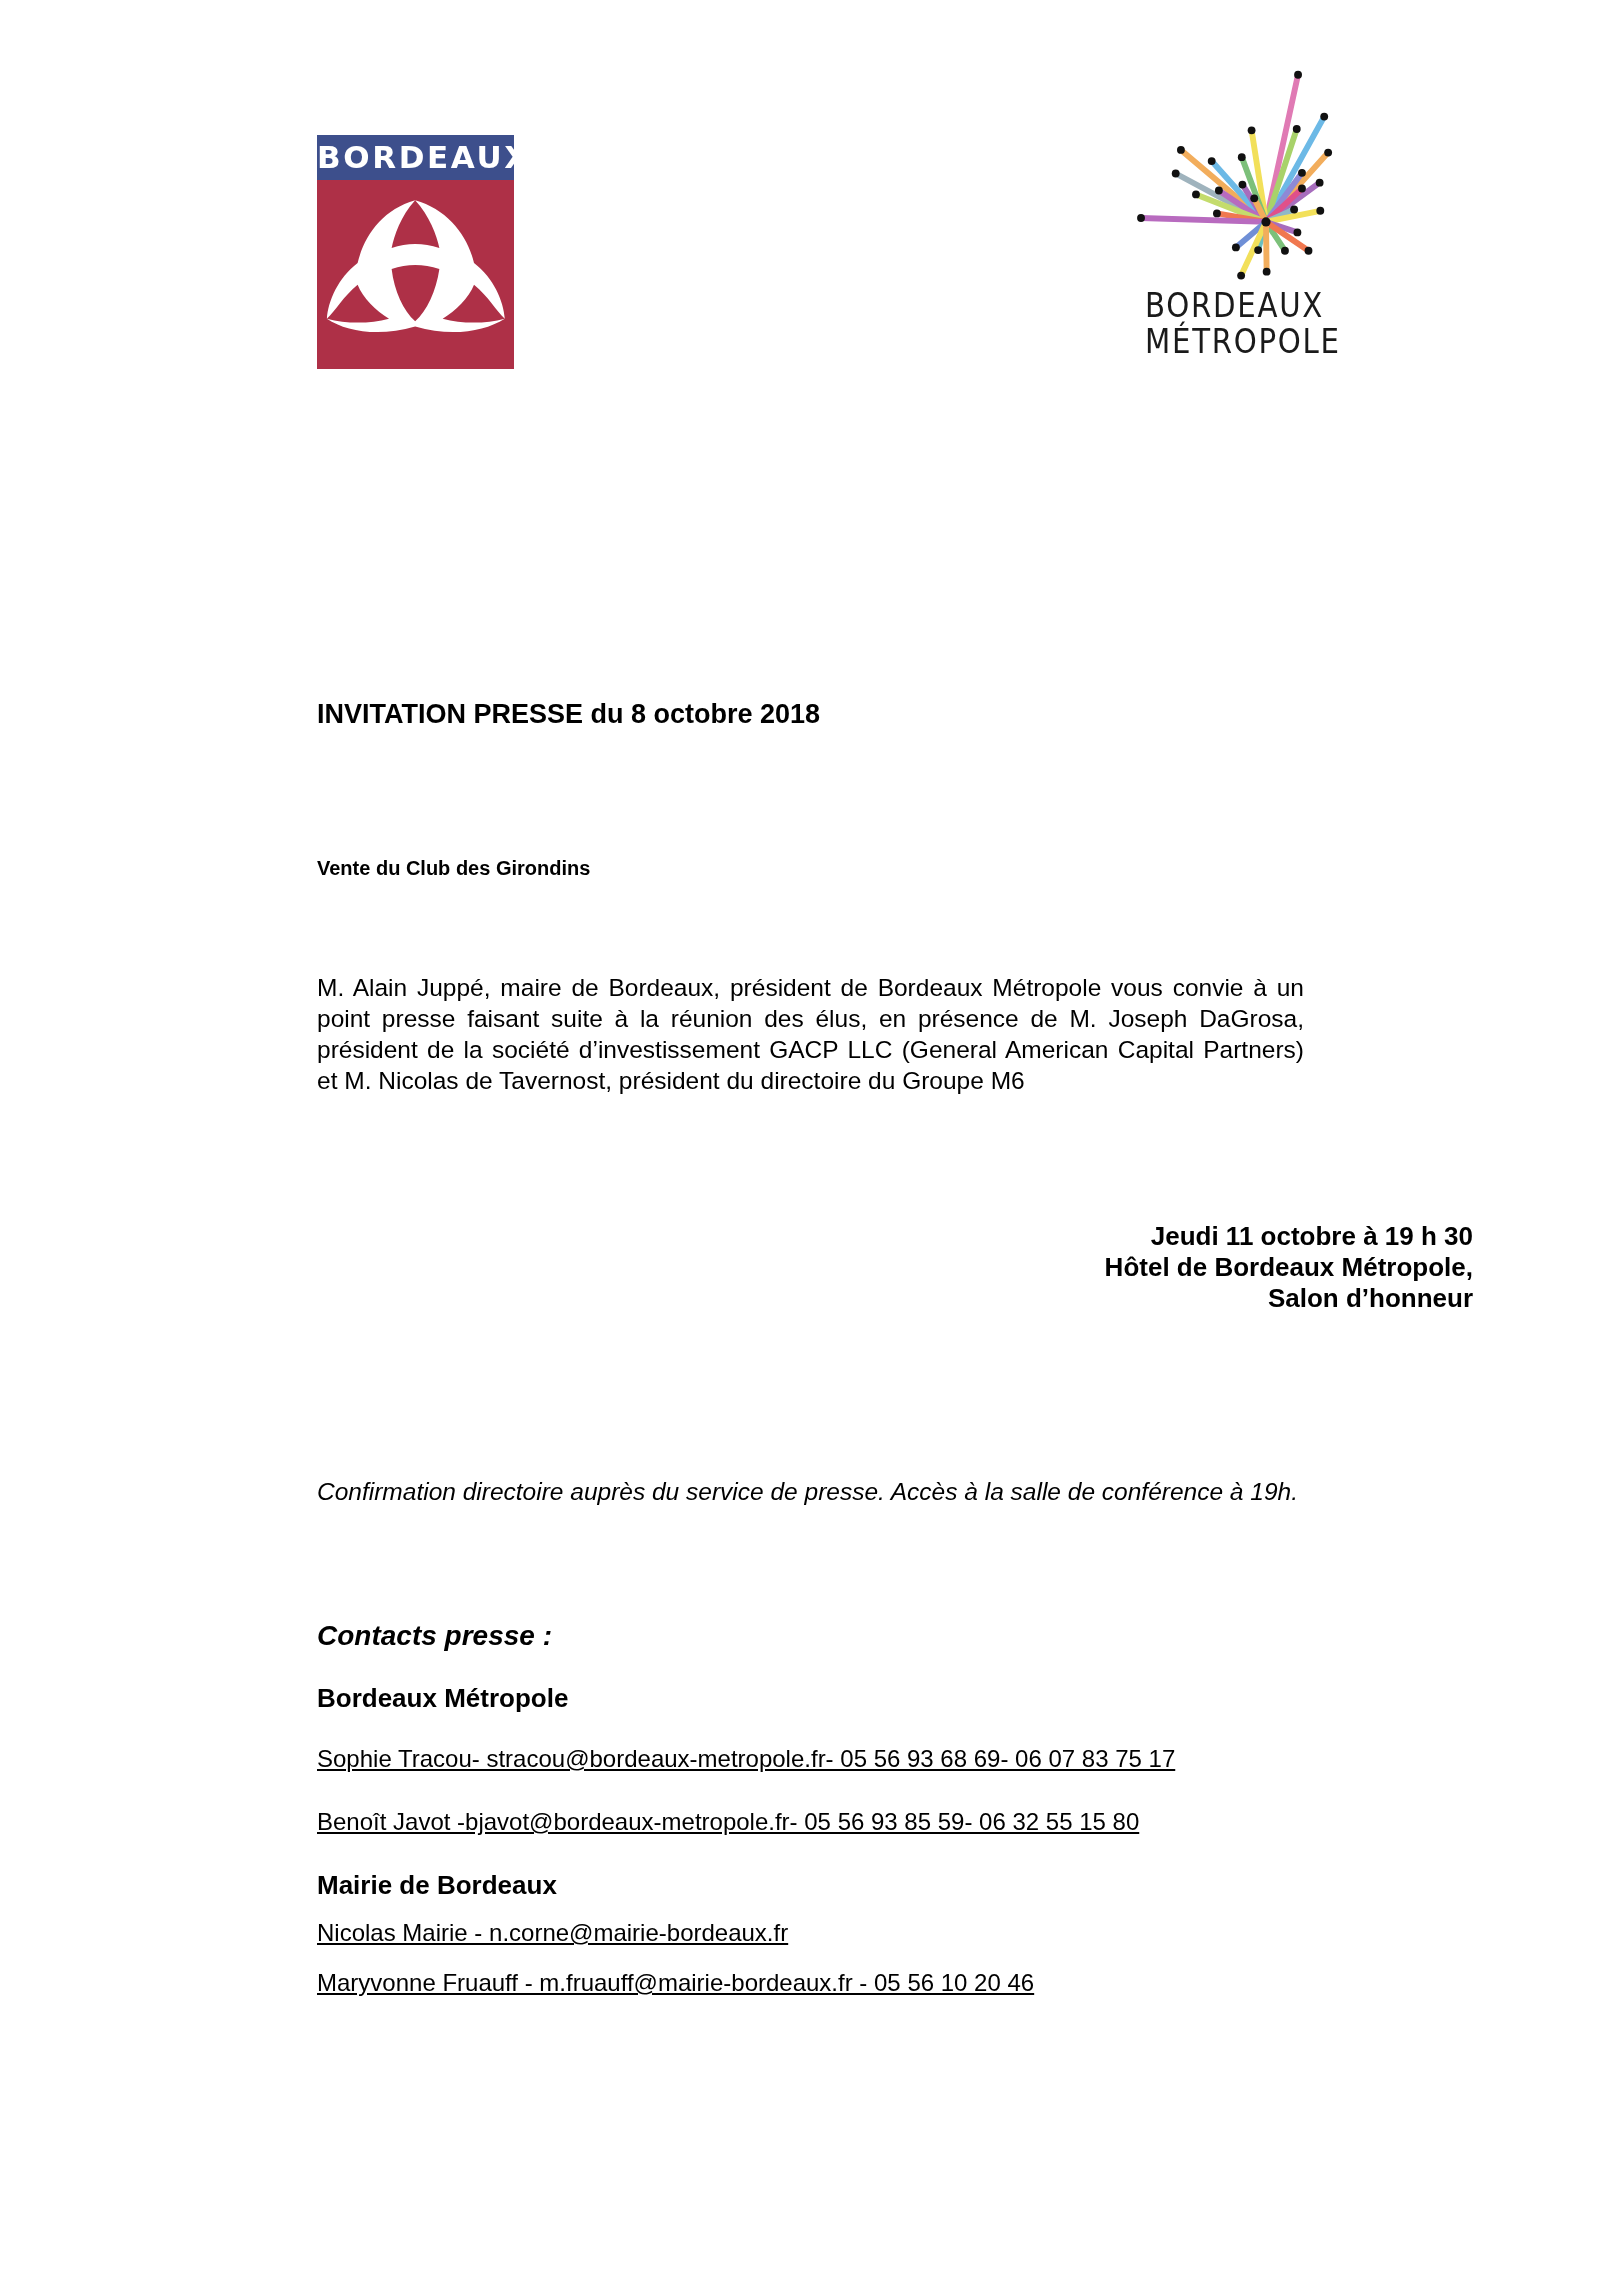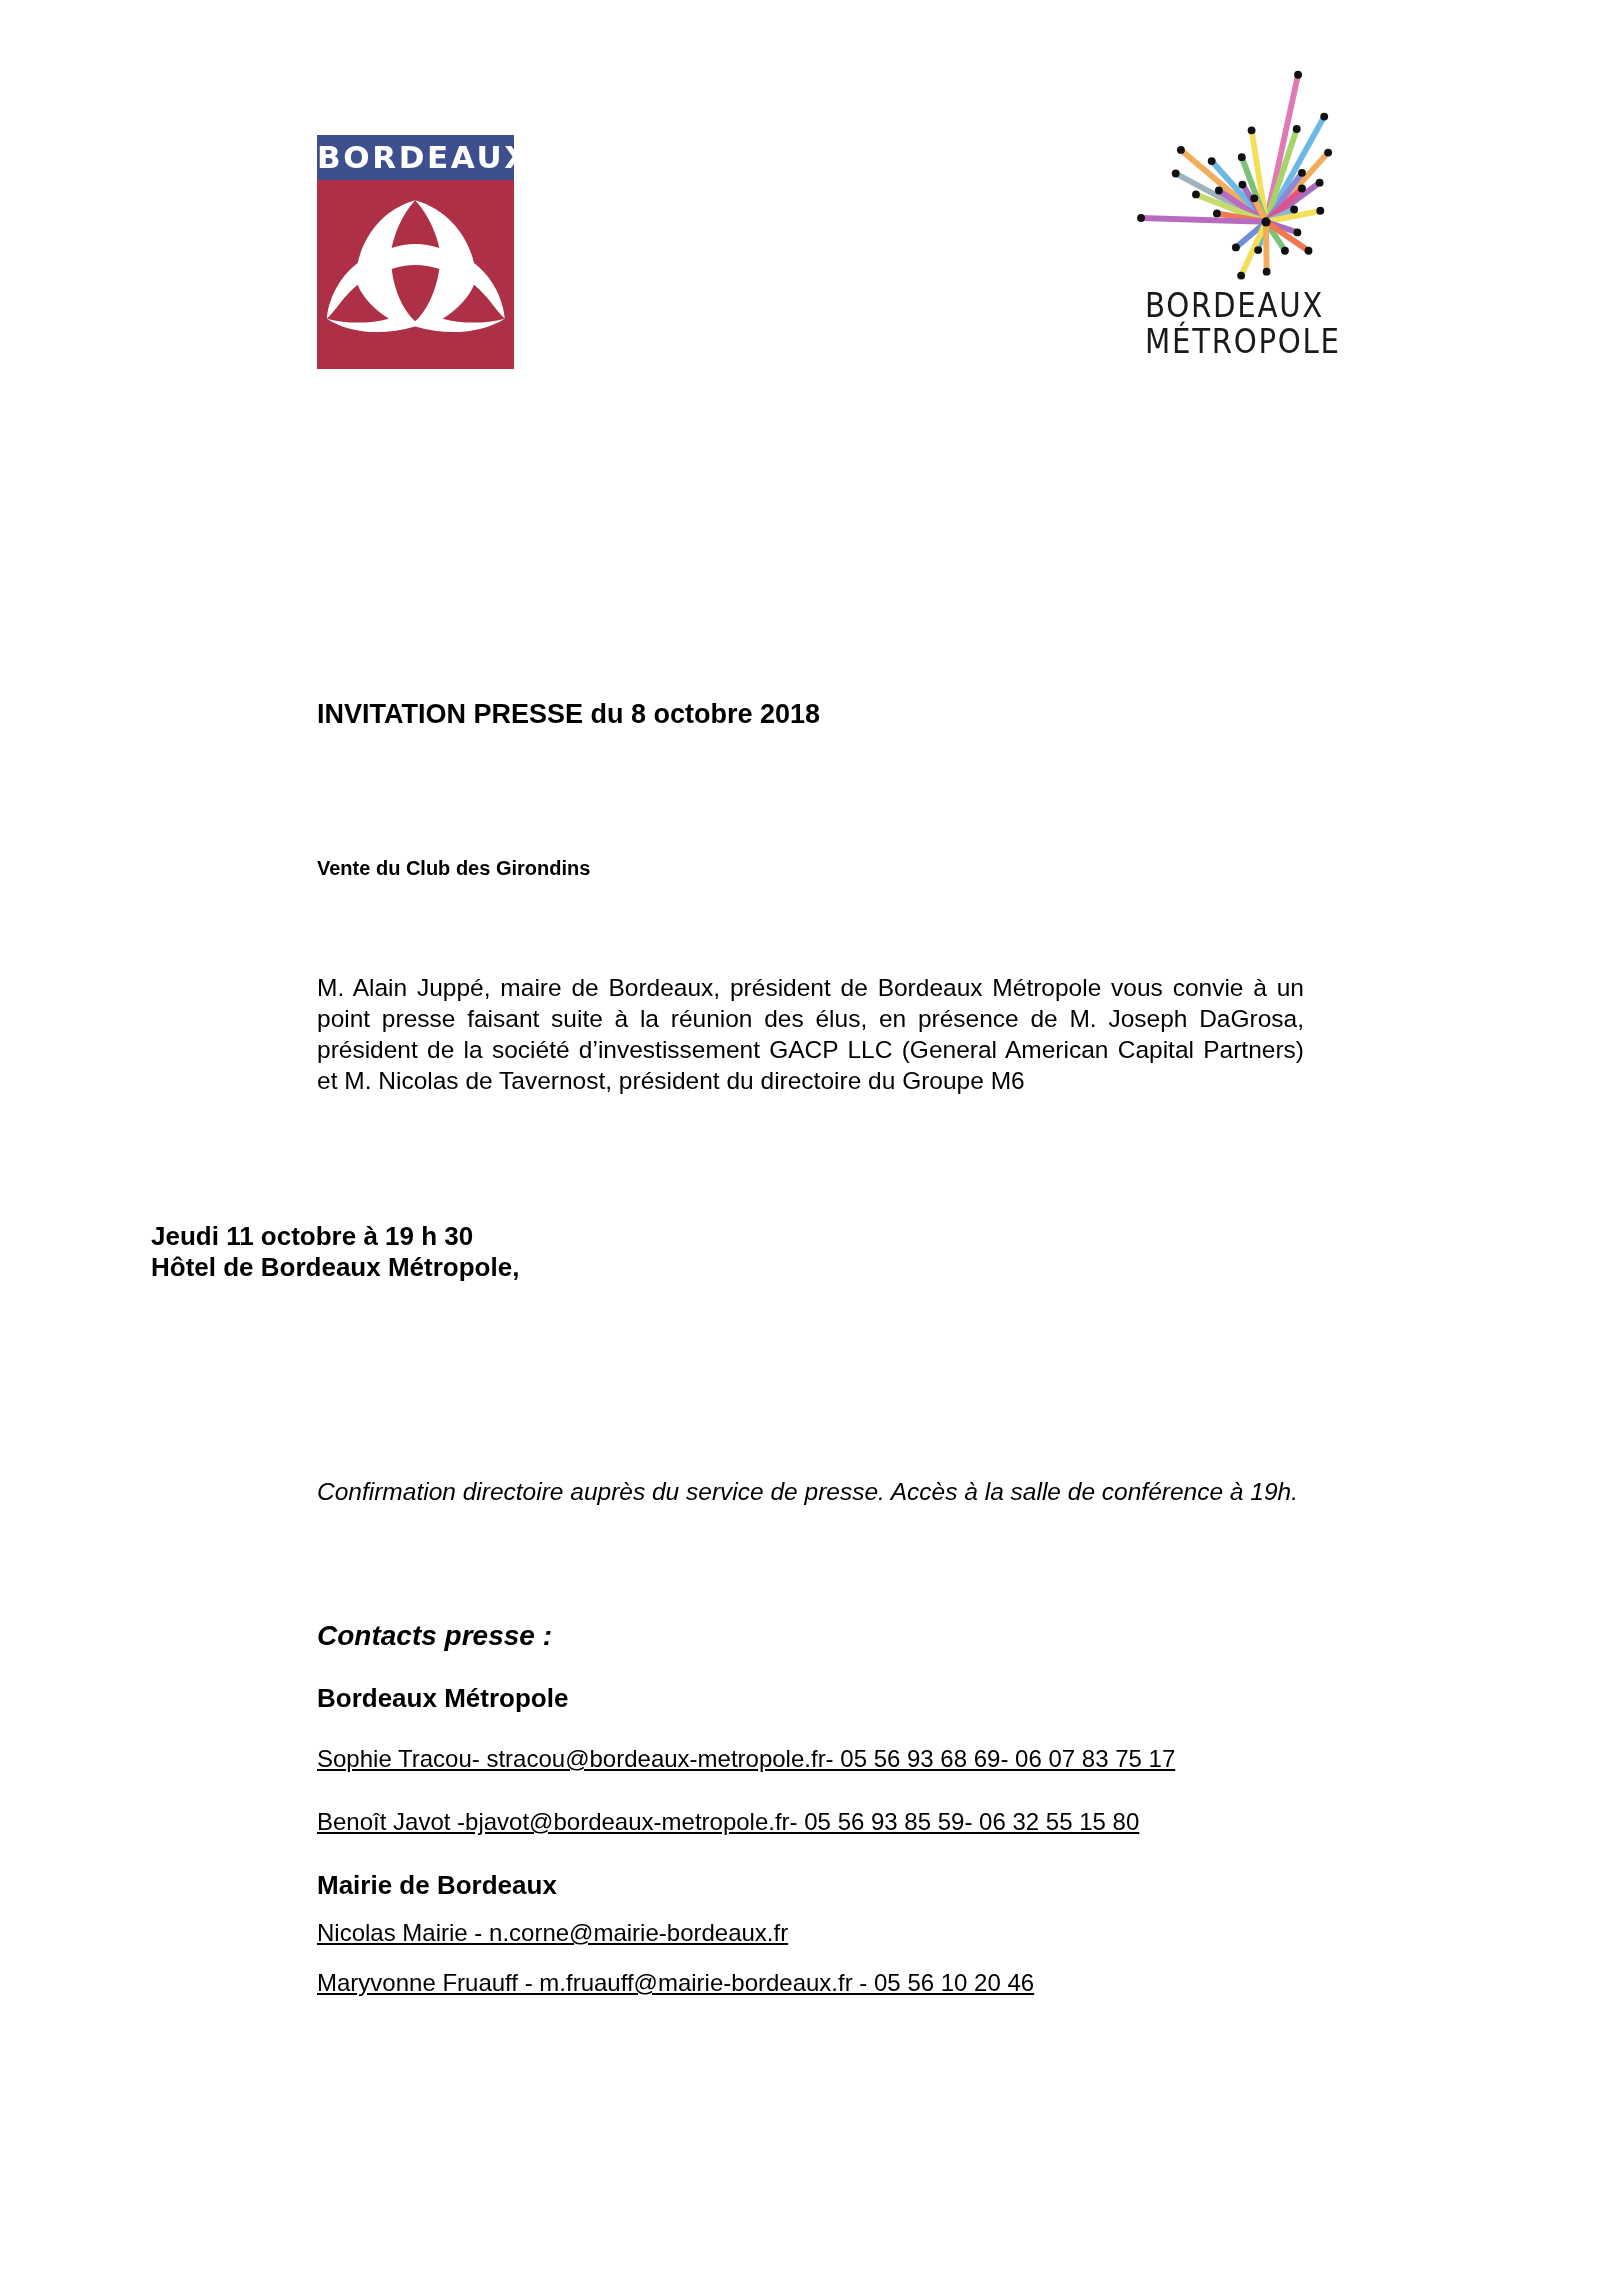--- a/index.html
+++ b/index.html
@@ -20,21 +20,21 @@
   #logo-metro .mtxt { position: absolute; left: 33px; font-family: "DejaVu Sans", sans-serif;
                       font-size: 34px; color: #1a1a1a; letter-spacing: 2px; line-height: 1;
                       transform: scaleX(0.86); transform-origin: left top; }
 
   .t-invite { left: 317px; top: 685px; font-size: 27px; font-weight: bold; }
   .t-title  { left: 317px; top: 842px; font-size: 20px; font-weight: bold; }
 
   .para { position: absolute; left: 317px; width: 987px; font-size: 24.5px; line-height: 31px;
           text-align: justify; text-align-last: left; }
   .para-1 { top: 972px; }
-  .centered { position: absolute; left: 317px; width: 1322px; text-align: left; left: 151px;
+  .centered { position: absolute; left: 317px; width: 1322px; text-align: right; left: 151px;
               font-weight: bold; font-size: 26px; line-height: 31px; top: 1221px; }
   .centered div { white-space: nowrap; }
   .para-2 { top: 1476px; font-style: italic; }
 
   .t-contacts { left: 317px; top: 1606px; font-size: 28px; font-weight: bold; font-style: italic; }
   .t-org { left: 317px; font-size: 26px; font-weight: bold; }
   .t-contact { left: 317px; font-size: 24px; text-decoration: underline; }
 </style>
 </head>
 <body>
@@ -125,20 +125,21 @@
 </div>
 
 <div class="line t-invite">INVITATION PRESSE du 8 octobre 2018</div>
 <div class="line t-title">Vente du Club des Girondins</div>
 
 <div class="para para-1">M. Alain Juppé, maire de Bordeaux, président de Bordeaux Métropole vous convie à un point presse faisant suite à la réunion des élus, en présence de M. Joseph DaGrosa, président de la société d’investissement GACP LLC (General American Capital Partners) et M. Nicolas de Tavernost, président du directoire du Groupe M6</div>
 
 <div class="centered">
   <div>Jeudi 11 octobre à 19 h 30</div>
   <div>Hôtel de Bordeaux Métropole,</div>
+  <div>Salon d’honneur</div>
 </div>
 
 <div class="para para-2">Confirmation directoire auprès du service de presse. Accès à la salle de conférence à 19h.</div>
 
 <div class="line t-contacts">Contacts presse :</div>
 
 <div class="line t-org" style="top:1669px">Bordeaux Métropole</div>
 <div class="line t-contact" style="top:1731px">Sophie Tracou- stracou@bordeaux-metropole.fr- 05 56 93 68 69- 06 07 83 75 17</div>
 <div class="line t-contact" style="top:1794px">Benoît Javot -bjavot@bordeaux-metropole.fr- 05 56 93 85 59- 06 32 55 15 80</div>
 

